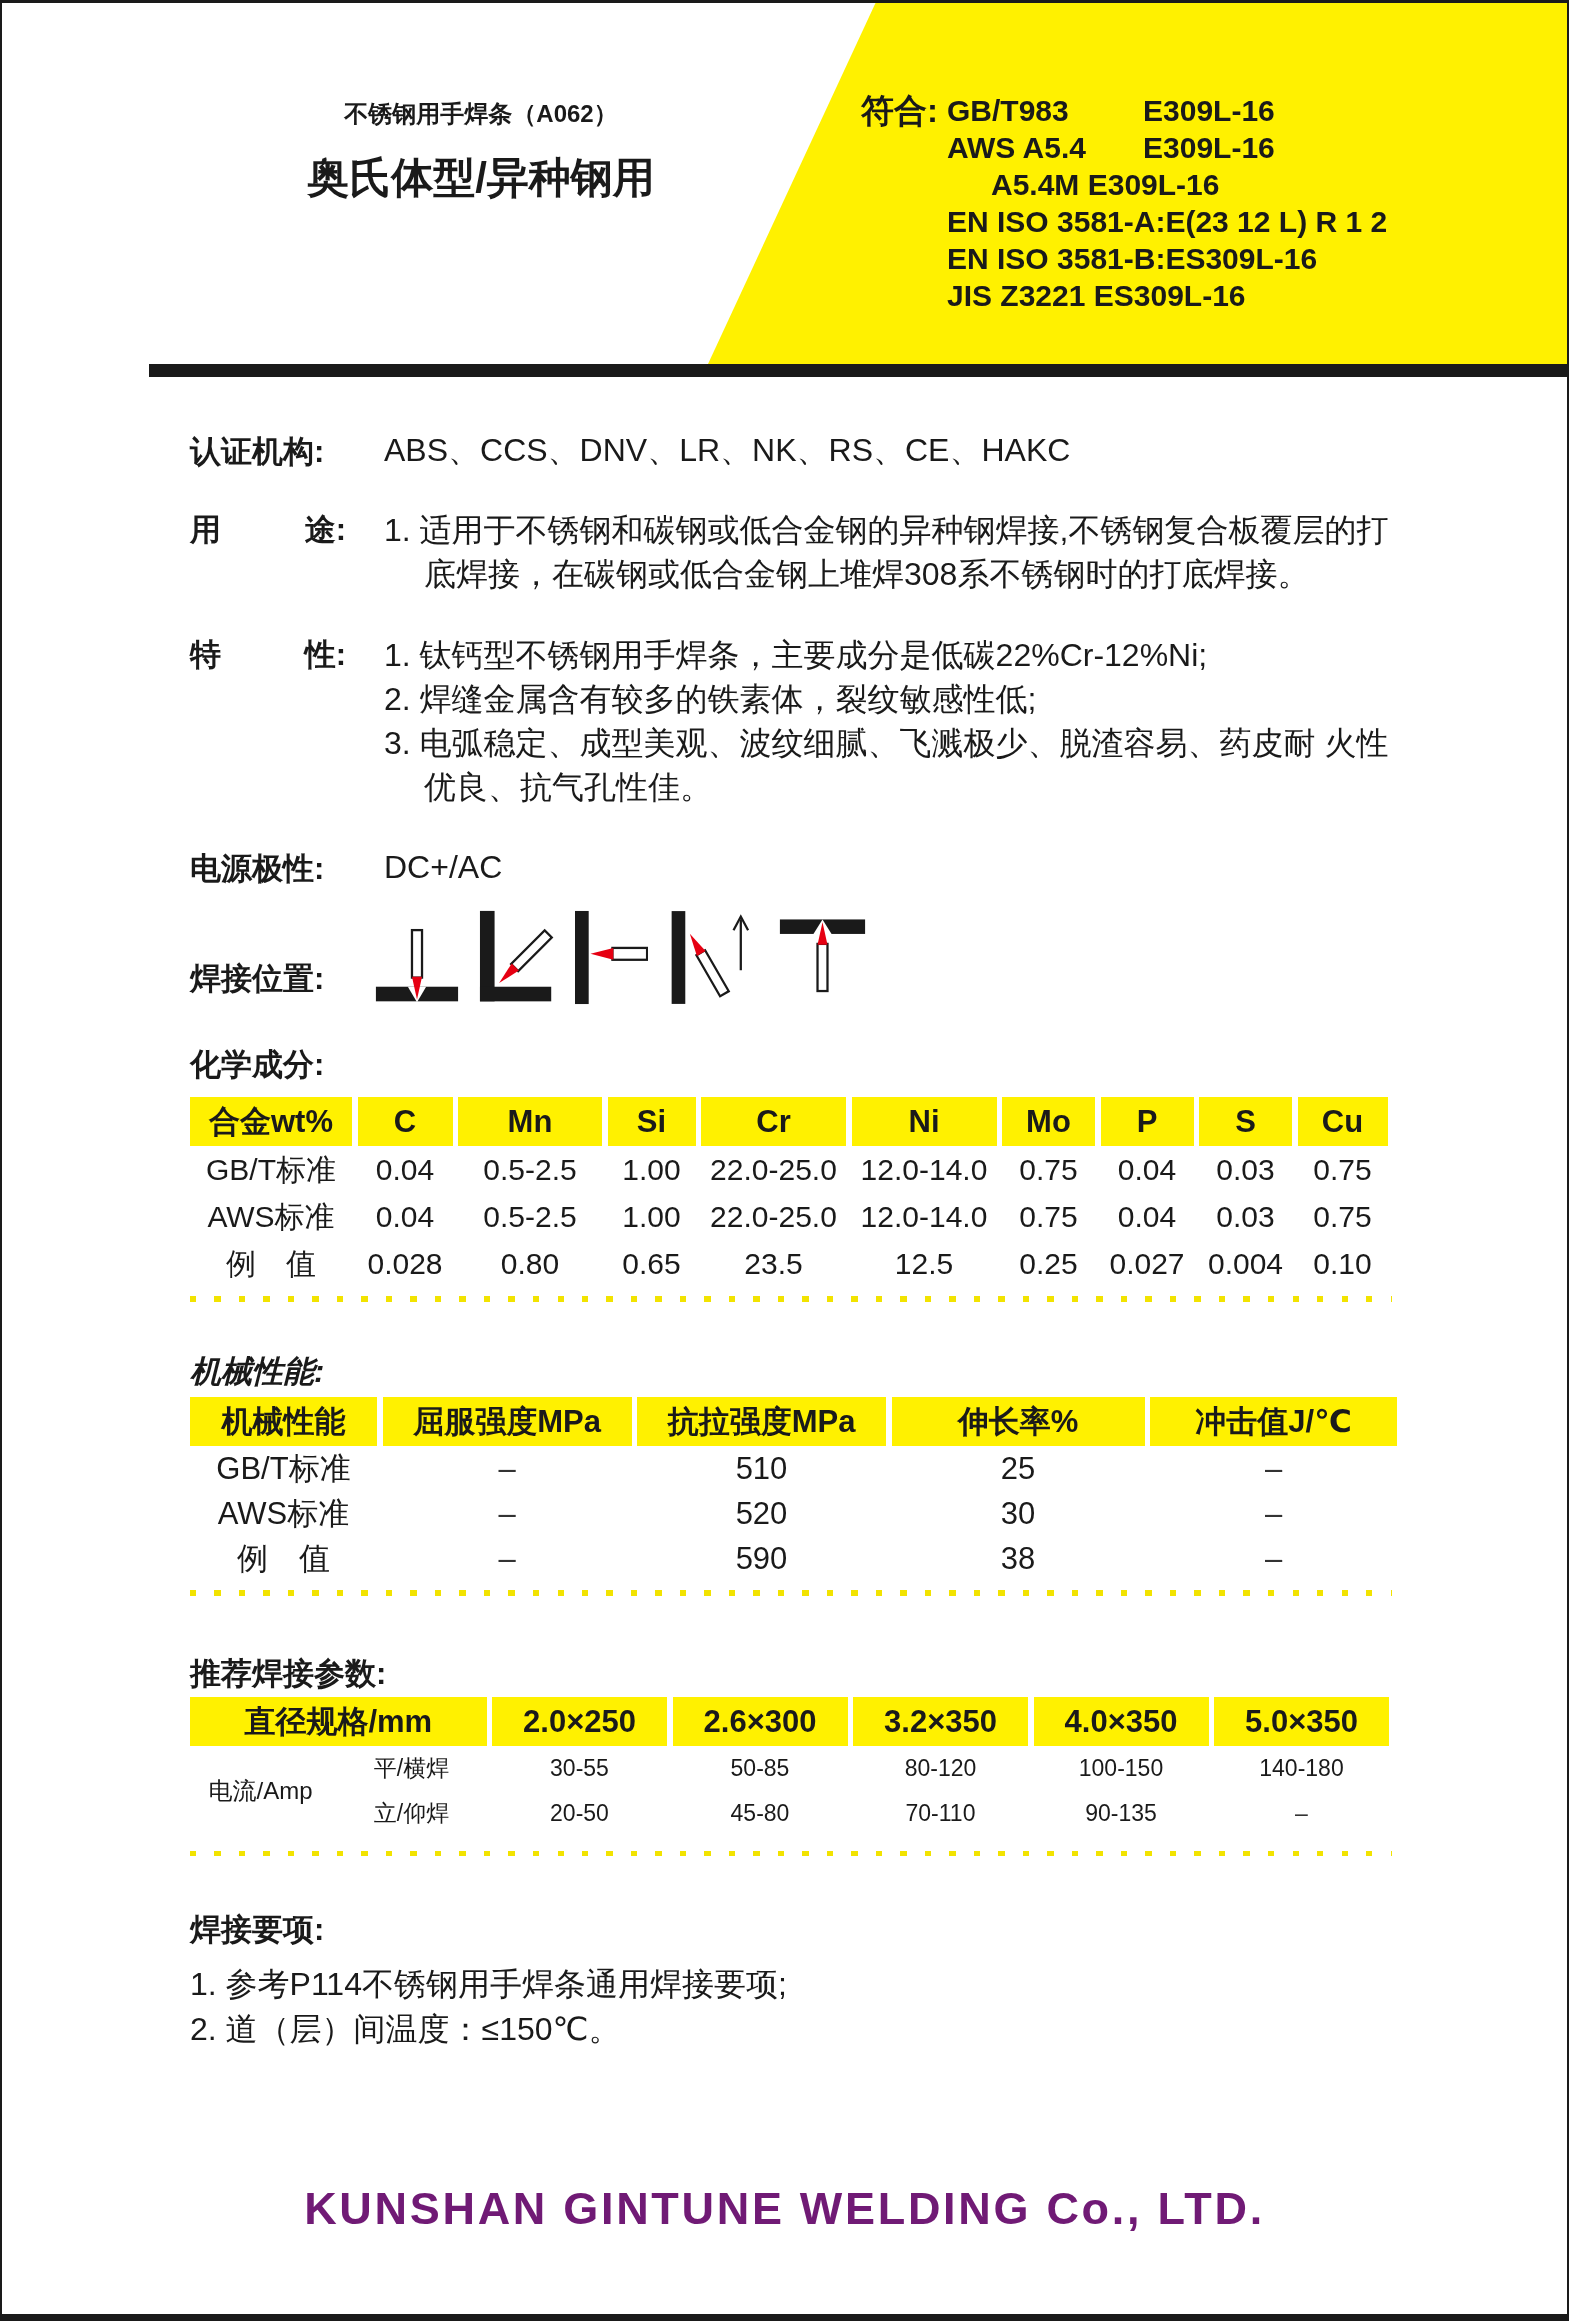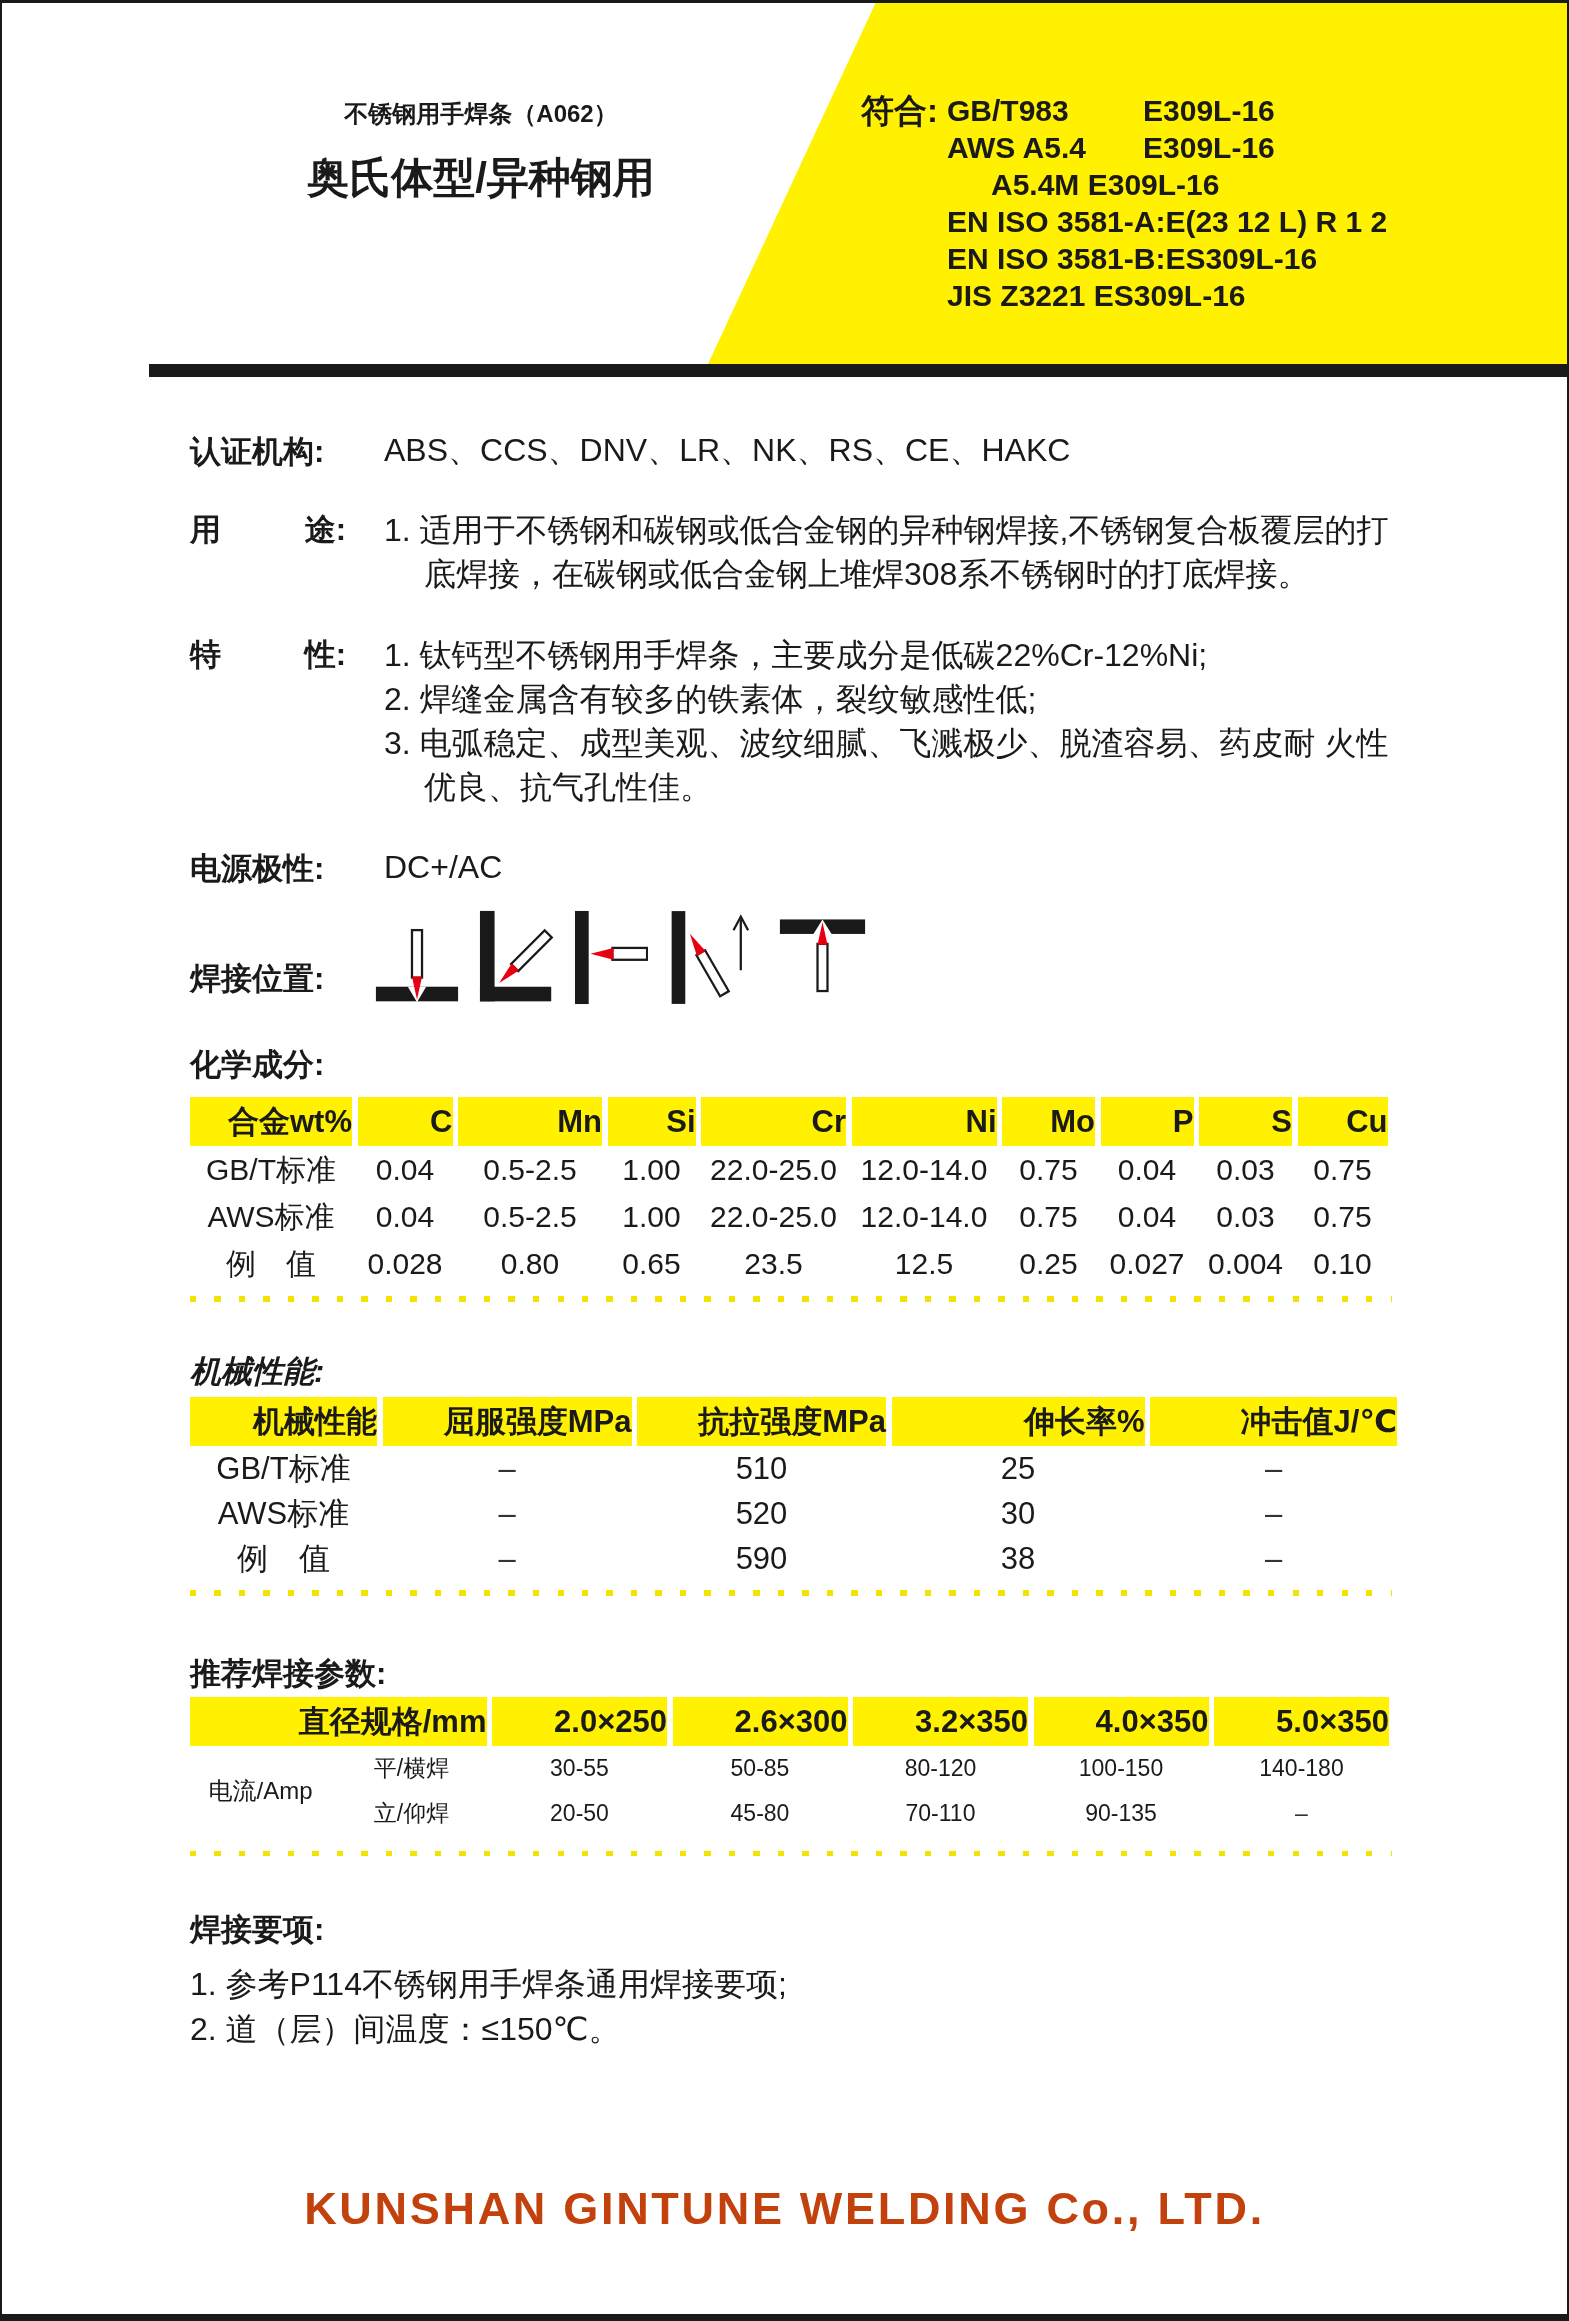--- a/index.html
+++ b/index.html
@@ -53,21 +53,21 @@
     position:absolute;left:373px;top:907px;width:491px;height:100px;
     display:flex;justify-content:space-between;align-items:flex-start;
   }
   
   .tblwrap{position:absolute;left:188px;width:1202px;}
   .grid{display:grid;column-gap:5.5px;}
   .chem-cols{grid-template-columns:162px 95px 144px 88px 145px 145px 93px 93px 93px 90px;}
   .mech-cols{grid-template-columns:187px 249px 249px 253px 247px;}
   .weld-cols{grid-template-columns:141px 150px 175px 175px 175px 175px 175px;}
   .hcell{
-    background:#FFF100;height:49px;line-height:49px;text-align:right;
+    background:#FFF100;height:49px;line-height:49px;text-align:center;
     font-size:31px;font-weight:bold;white-space:nowrap;
   }
   .dcell{height:47px;line-height:47px;text-align:center;font-size:30px;white-space:nowrap;}
   .mech .dcell{height:45px;line-height:45px;font-size:31px;}
   .weld .dcell{height:45px;line-height:45px;font-size:23px;}
   .dash{font-size:27px;color:#333;}
   .span2c{grid-column:1 / span 2;}
   .amp-cell{
     grid-row:2 / span 2;grid-column:1;display:flex;align-items:center;justify-content:center;
     font-size:24px;white-space:nowrap;
@@ -75,21 +75,21 @@
   .sub-cell{font-size:30px;}
   .dotline{
     height:5.5px;margin-top:9px;
     background:repeating-linear-gradient(90deg,#F2E300 0 6.4px,transparent 6.4px 24.5px);
   }
   .dotline.weldgap{margin-top:14.5px;}
   
   .notes-items{margin-top:5.5px;font-size:32px;line-height:45px;}
   .company{
     position:absolute;left:0;right:0;top:2180px;text-align:center;
-    font-size:45px;font-weight:bold;letter-spacing:2.7px;color:#c2410c;white-space:nowrap;
+    font-size:45px;font-weight:bold;letter-spacing:2.7px;color:#701a75;white-space:nowrap;
   }
 </style>
 </head>
 <body>
 
 <div class="page">
 
   <div class="yellow-poly"></div>
   <div class="header-bar"></div>
 

